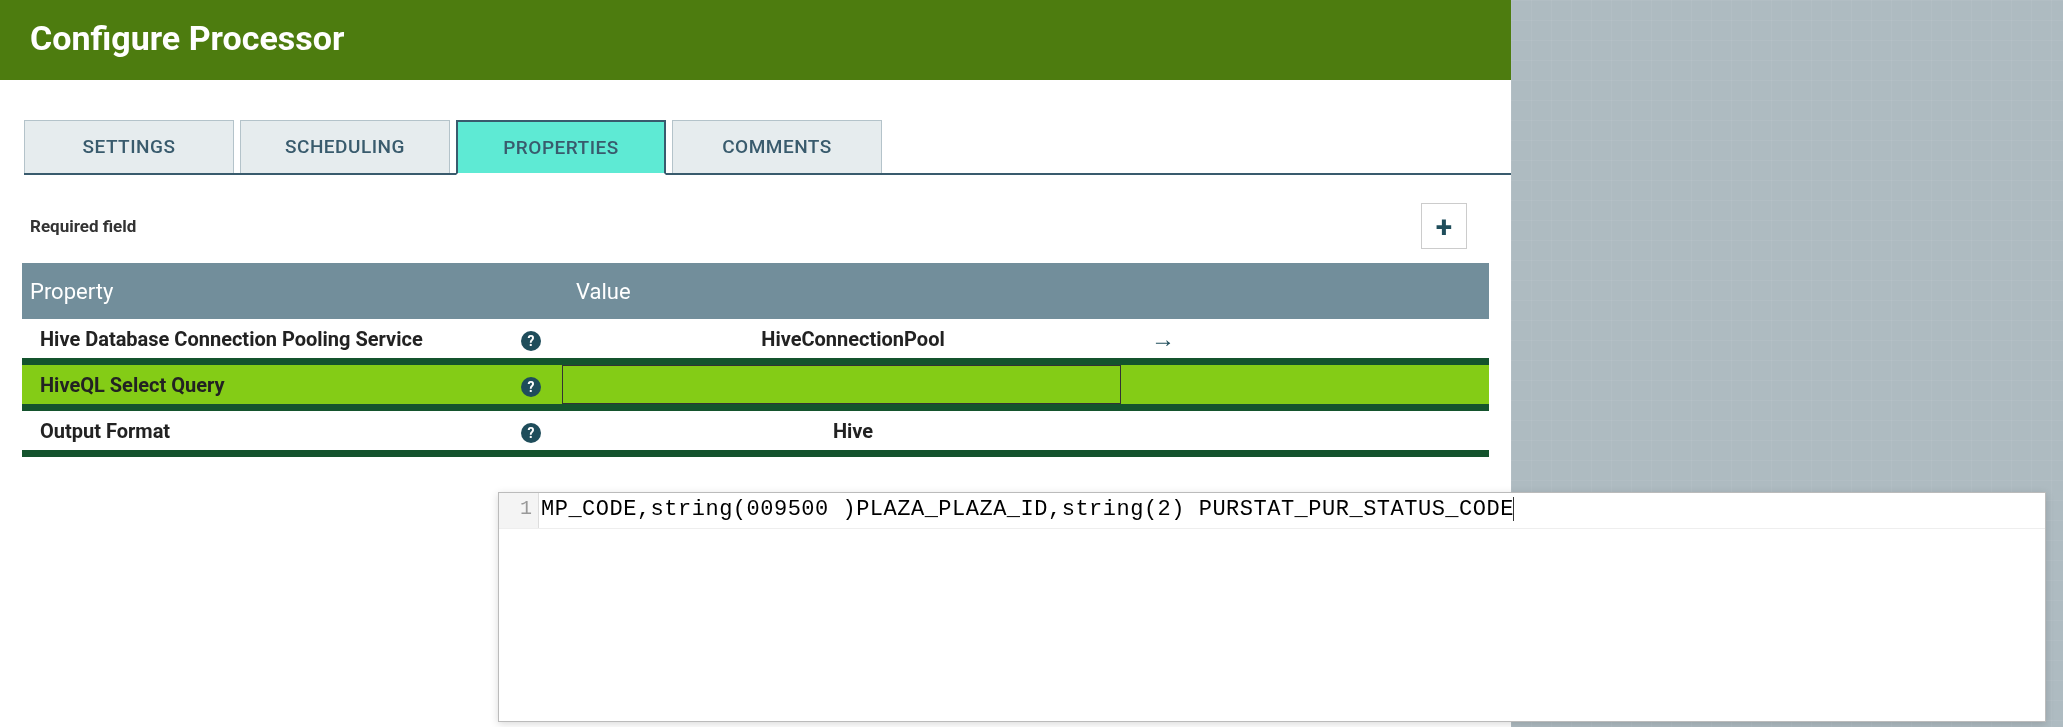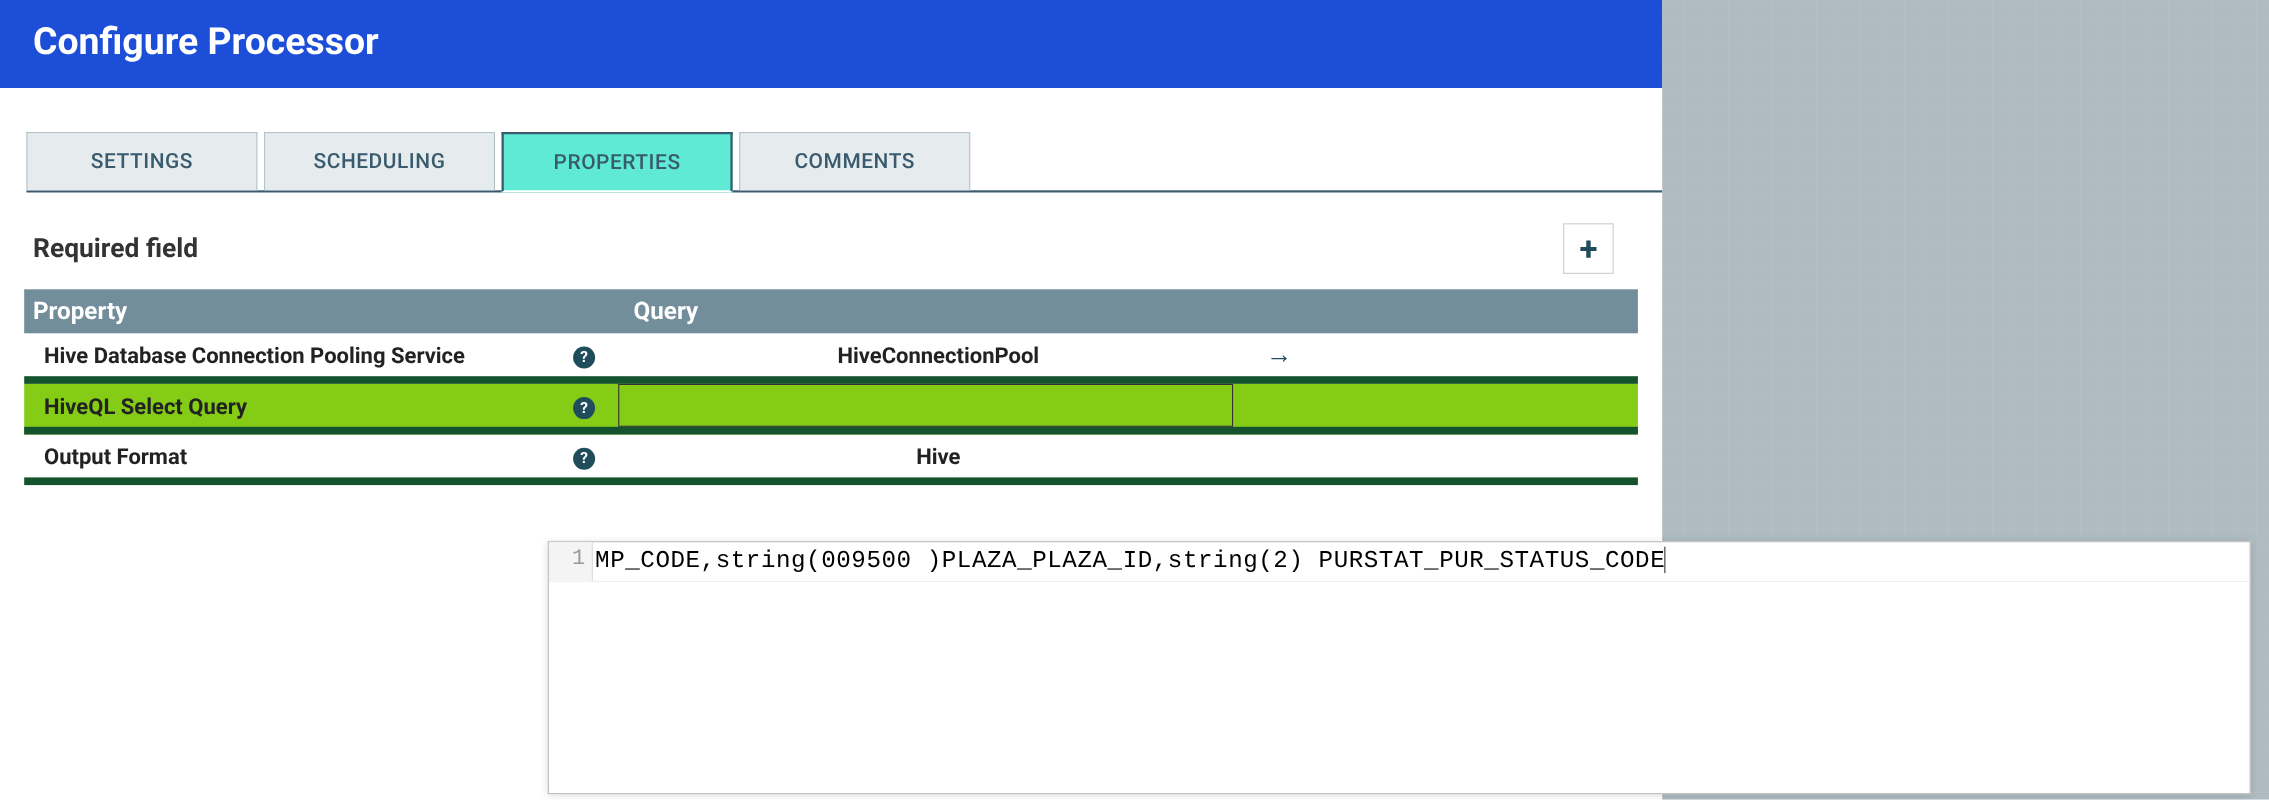--- a/index.html
+++ b/index.html
@@ -5,21 +5,21 @@
   * { box-sizing: border-box; margin: 0; padding: 0; }
   body {
     font-family: -apple-system, BlinkMacSystemFont, "Segoe UI", Roboto, Helvetica, Arial, sans-serif;
     background: #fff;
     width: 2063px;
     height: 727px;
     position: relative;
     overflow: hidden;
   }
   .header {
-    background: #1d4ed8;
+    background: #4d7c0f;
     color: #fff;
     padding: 18px 30px 30px 30px;
     font-size: 34px;
     font-weight: 700;
     height: 80px;
   }
   .right-strip {
     position: absolute;
     right: 0;
     top: 0;
@@ -68,21 +68,21 @@
   .tabs-line {
     flex: 1;
   }
   .req-row {
     display: flex;
     justify-content: space-between;
     align-items: center;
     margin: 28px 24px 10px 30px;
   }
   .req-label {
-    font-size: 24px;
+    font-size: 17px;
     font-weight: 700;
     color: #333;
   }
   .add-btn {
     width: 46px;
     height: 46px;
     border: 1px solid #ccc;
     background: #fff;
     display: flex;
     align-items: center;
@@ -94,22 +94,22 @@
     margin-right: 20px;
   }
   .prop-table {
     margin: 14px 22px 0 22px;
   }
   .thead {
     display: flex;
     background: #728e9b;
     color: #fff;
     font-size: 22px;
-    font-weight: 700;
-    height: 40px;
+    font-weight: 400;
+    height: 56px;
     align-items: center;
   }
   .col-prop { width: 540px; padding-left: 8px; }
   .col-val { flex: 1; padding-left: 14px; }
   .row {
     display: flex;
     height: 46px;
     align-items: center;
     border-bottom: 7px solid #14532d;
     font-size: 20px;
@@ -225,21 +225,21 @@
   <div class="req-row">
     <div class="req-label">Required field</div>
     <div class="add-btn">
       <span>+</span>
     </div>
   </div>
 
   <div class="prop-table">
     <div class="thead">
       <div class="col-prop">Property</div>
-      <div class="col-val">Query</div>
+      <div class="col-val">Value</div>
     </div>
 
     <div class="row">
       <div class="prop-name">Hive Database Connection Pooling Service</div>
       <div class="help"><span class="help-icon">?</span></div>
       <div class="val">HiveConnectionPool</div>
       <div class="goto"><span>→</span></div>
     </div>
 
     <div class="row highlight">

